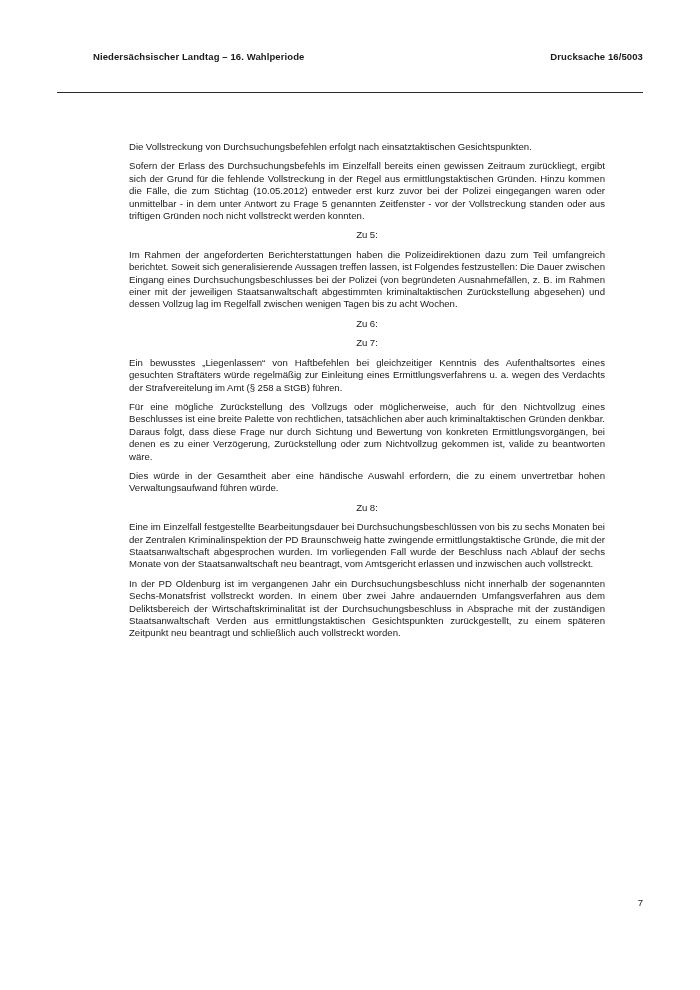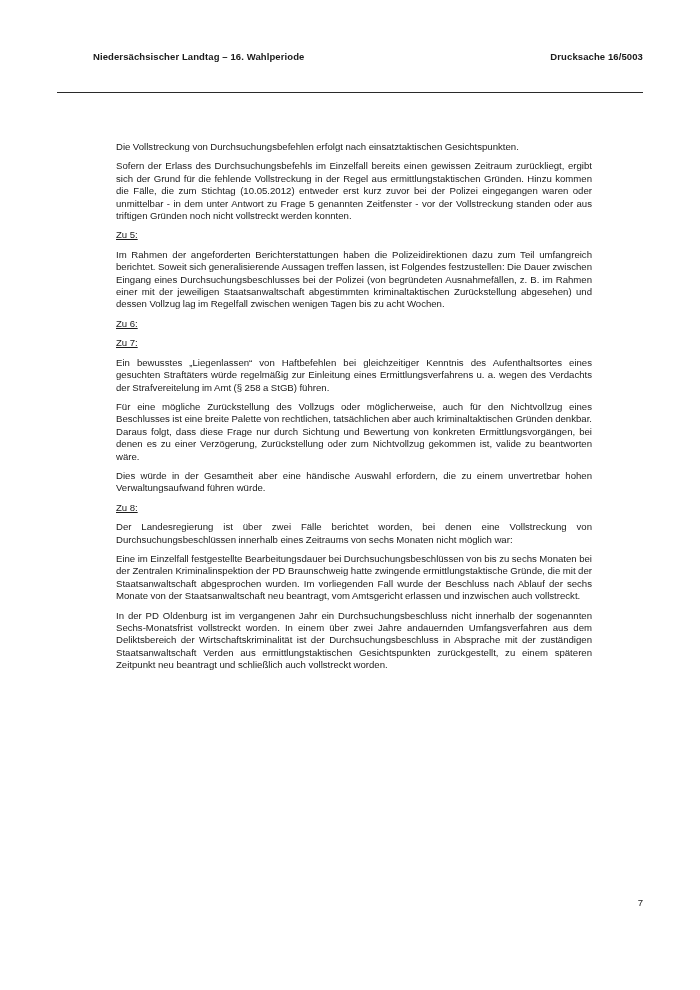--- a/index.html
+++ b/index.html
@@ -32,37 +32,36 @@
   .header-rule {
     position: absolute;
     left: 57px;
     right: 57px;
     top: 92px;
     border-top: 1px solid #2a2a2a;
     height: 0;
   }
   .doc-body {
     position: absolute;
-    left: 116px;
+    left: 129px;
     top: 141px;
     width: 476px;
     font-size: 9.6px;
     line-height: 12.4px;
     text-align: justify;
     hyphens: auto;
     -webkit-hyphens: auto;
     word-spacing: -0.2px;
   }
   .doc-body p {
     margin: 0 0 7px 0;
   }
   .doc-body p.zu-heading {
-    text-align: left;
+    text-align: center;
     margin: 0 0 7px 0;
-    text-decoration: underline;
   }
   .page-number {
     position: absolute;
     right: 57px;
     top: 897px;
     font-size: 9.6px;
     color: #1a1a1a;
   }
 </style>
 </head>
@@ -81,20 +80,19 @@
     <p class="para">Die Vollstreckung von Durchsuchungsbefehlen erfolgt nach einsatztaktischen Gesichtspunkten.</p>
     <p class="para">Sofern der Erlass des Durchsuchungsbefehls im Einzelfall bereits einen gewissen Zeitraum zurückliegt, ergibt sich der Grund für die fehlende Vollstreckung in der Regel aus ermittlungstaktischen Gründen. Hinzu kommen die Fälle, die zum Stichtag (10.05.2012) entweder erst kurz zuvor bei der Polizei eingegangen waren oder unmittelbar - in dem unter Antwort zu Frage 5 genannten Zeitfenster - vor der Vollstreckung standen oder aus triftigen Gründen noch nicht vollstreckt werden konnten.</p>
     <p class="zu-heading">Zu 5:</p>
     <p class="para">Im Rahmen der angeforderten Berichterstattungen haben die Polizeidirektionen dazu zum Teil umfangreich berichtet. Soweit sich generalisierende Aussagen treffen lassen, ist Folgendes festzustellen: Die Dauer zwischen Eingang eines Durchsuchungsbeschlusses bei der Polizei (von begründeten Ausnahmefällen, z. B. im Rahmen einer mit der jeweiligen Staatsanwaltschaft abgestimmten kriminaltaktischen Zurückstellung abgesehen) und dessen Vollzug lag im Regelfall zwischen wenigen Tagen bis zu acht Wochen.</p>
     <p class="zu-heading">Zu 6:</p>
     <p class="zu-heading">Zu 7:</p>
     <p class="para">Ein bewusstes „Liegenlassen“ von Haftbefehlen bei gleichzeitiger Kenntnis des Aufenthaltsortes eines gesuchten Straftäters würde regelmäßig zur Einleitung eines Ermittlungsverfahrens u. a. wegen des Verdachts der Strafvereitelung im Amt (§ 258 a StGB) führen.</p>
     <p class="para">Für eine mögliche Zurückstellung des Vollzugs oder möglicherweise, auch für den Nichtvollzug eines Beschlusses ist eine breite Palette von rechtlichen, tatsächlichen aber auch kriminaltaktischen Gründen denkbar. Daraus folgt, dass diese Frage nur durch Sichtung und Bewertung von konkreten Ermittlungsvorgängen, bei denen es zu einer Verzögerung, Zurückstellung oder zum Nichtvollzug gekommen ist, valide zu beantworten wäre.</p>
     <p class="para">Dies würde in der Gesamtheit aber eine händische Auswahl erfordern, die zu einem unvertretbar hohen Verwaltungsaufwand führen würde.</p>
     <p class="zu-heading">Zu 8:</p>
-    <p class="para">Der Landesregierung ist über zwei Fälle berichtet worden, bei denen eine Vollstreckung von Durchsuchungsbeschlüssen innerhalb eines Zeitraums von sechs Monaten nicht möglich war:</p>
     <p class="para">Eine im Einzelfall festgestellte Bearbeitungsdauer bei Durchsuchungsbeschlüssen von bis zu sechs Monaten bei der Zentralen Kriminalinspektion der PD Braunschweig hatte zwingende ermittlungstaktische Gründe, die mit der Staatsanwaltschaft abgesprochen wurden. Im vorliegenden Fall wurde der Beschluss nach Ablauf der sechs Monate von der Staatsanwaltschaft neu beantragt, vom Amtsgericht erlassen und inzwischen auch vollstreckt.</p>
     <p class="para">In der PD Oldenburg ist im vergangenen Jahr ein Durchsuchungsbeschluss nicht innerhalb der sogenannten Sechs-Monatsfrist vollstreckt worden. In einem über zwei Jahre andauernden Umfangsverfahren aus dem Deliktsbereich der Wirtschaftskriminalität ist der Durchsuchungsbeschluss in Absprache mit der zuständigen Staatsanwaltschaft Verden aus ermittlungstaktischen Gesichtspunkten zurückgestellt, zu einem späteren Zeitpunkt neu beantragt und schließlich auch vollstreckt worden.</p>
   </div>
 
   <div class="page-number">7</div>
 
 </div>
 
 </body></html>

